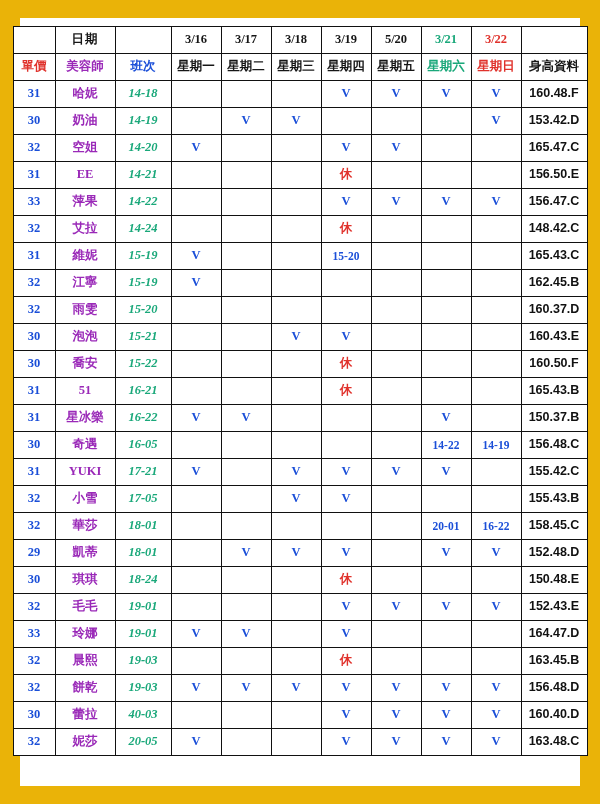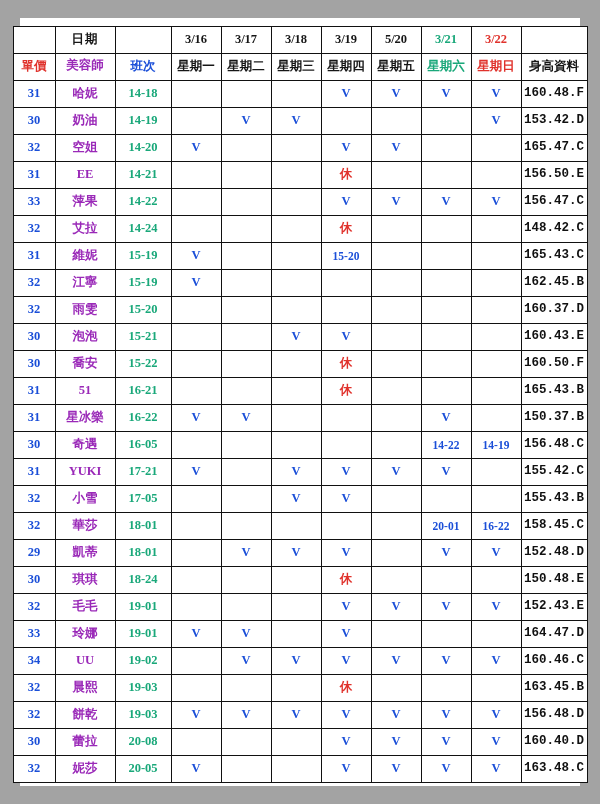--- a/index.html
+++ b/index.html
@@ -12,21 +12,21 @@
     background: #fdf1f1;
     font-family: "Liberation Serif", "DejaVu Serif", serif;
     overflow: hidden;
   }
   .page {
     position: relative;
     width: 600px;
     height: 804px;
     box-sizing: border-box;
     padding: 18px 20px;
-    background: #a3a3a3;
+    background: #eab308;
   }
   .sheet {
     background: #ffffff;
     width: 100%;
     height: 100%;
     box-sizing: border-box;
     padding: 8px 6px 6px 6px;
     display: flex;
     align-items: flex-start;
     justify-content: center;
@@ -65,35 +65,35 @@
   }
   .hdr-datenum {
     color: #161616;
     font-size: 13px;
   }
   .hdr-datenum.sat { color: #1aa87a; margin-top: 46px; }
   .hdr-datenum.sun { color: #e0322c; margin-left: 36px; }
 
   
   .hdr-price { color: #e0322c; font-size: 12.5px; }
-  .hdr-mei   { color: #9a29b8; font-size: 12.5px; font-family: Liberation Mono, monospace; }
+  .hdr-mei   { color: #9a29b8; font-size: 12.5px; }
   .hdr-ban   { color: #1b4fd8; font-size: 12.5px; }
   .hdr-week  { color: #161616; font-size: 12.5px; }
   .hdr-week.sat { color: #1aa87a; }
   .hdr-week.sun { color: #e0322c; }
   .hdr-extra { color: #161616; font-size: 12px; }
 
   
   .cell-price { color: #1b4fd8; font-size: 13px; }
   .cell-name  { color: #9a29b8; font-size: 13.5px; }
-  .cell-shift { color: #1aa87a; font-size: 12.5px; }
+  .cell-shift { color: #1aa87a; font-size: 12.5px; font-style: italic; }
   .cell-mark  { color: #1b4fd8; font-size: 13px; }
   .cell-mark.rest { color: #e0322c; }
   .cell-mark.range { color: #1b4fd8; font-size: 11.5px; }
-  .cell-info  { color: #111111; font-size: 12px; font-family: Liberation Mono, monospace; }
+  .cell-info  { color: #111111; font-size: 12px; font-family: Liberation Sans, sans-serif; }
 </style>
 </head>
 <body>
 
 <div class="page">
   <div class="sheet">
     <table class="schedule">
       <colgroup>
         <col class="c-price">
         <col class="c-name">
@@ -403,33 +403,20 @@
             <td class="cell-mark">V</td>
             <td class="cell-mark">V</td>
             <td class="cell-mark"></td>
             <td class="cell-mark">V</td>
             <td class="cell-mark"></td>
             <td class="cell-mark"></td>
             <td class="cell-mark"></td>
             <td class="cell-info">164.47.D</td>
           </tr>
           <tr>
-            <td class="cell-price">34</td>
-            <td class="cell-name">UU</td>
-            <td class="cell-shift">19-02</td>
-            <td class="cell-mark"></td>
-            <td class="cell-mark">V</td>
-            <td class="cell-mark">V</td>
-            <td class="cell-mark">V</td>
-            <td class="cell-mark">V</td>
-            <td class="cell-mark">V</td>
-            <td class="cell-mark">V</td>
-            <td class="cell-info">160.46.C</td>
-          </tr>
-          <tr>
             <td class="cell-price">32</td>
             <td class="cell-name">晨熙</td>
             <td class="cell-shift">19-03</td>
             <td class="cell-mark"></td>
             <td class="cell-mark"></td>
             <td class="cell-mark"></td>
             <td class="cell-mark rest">休</td>
             <td class="cell-mark"></td>
             <td class="cell-mark"></td>
             <td class="cell-mark"></td>
@@ -444,21 +431,21 @@
             <td class="cell-mark">V</td>
             <td class="cell-mark">V</td>
             <td class="cell-mark">V</td>
             <td class="cell-mark">V</td>
             <td class="cell-mark">V</td>
             <td class="cell-info">156.48.D</td>
           </tr>
           <tr>
             <td class="cell-price">30</td>
             <td class="cell-name">蕾拉</td>
-            <td class="cell-shift">20-08</td>
+            <td class="cell-shift">40-03</td>
             <td class="cell-mark"></td>
             <td class="cell-mark"></td>
             <td class="cell-mark"></td>
             <td class="cell-mark">V</td>
             <td class="cell-mark">V</td>
             <td class="cell-mark">V</td>
             <td class="cell-mark">V</td>
             <td class="cell-info">160.40.D</td>
           </tr>
           <tr>

